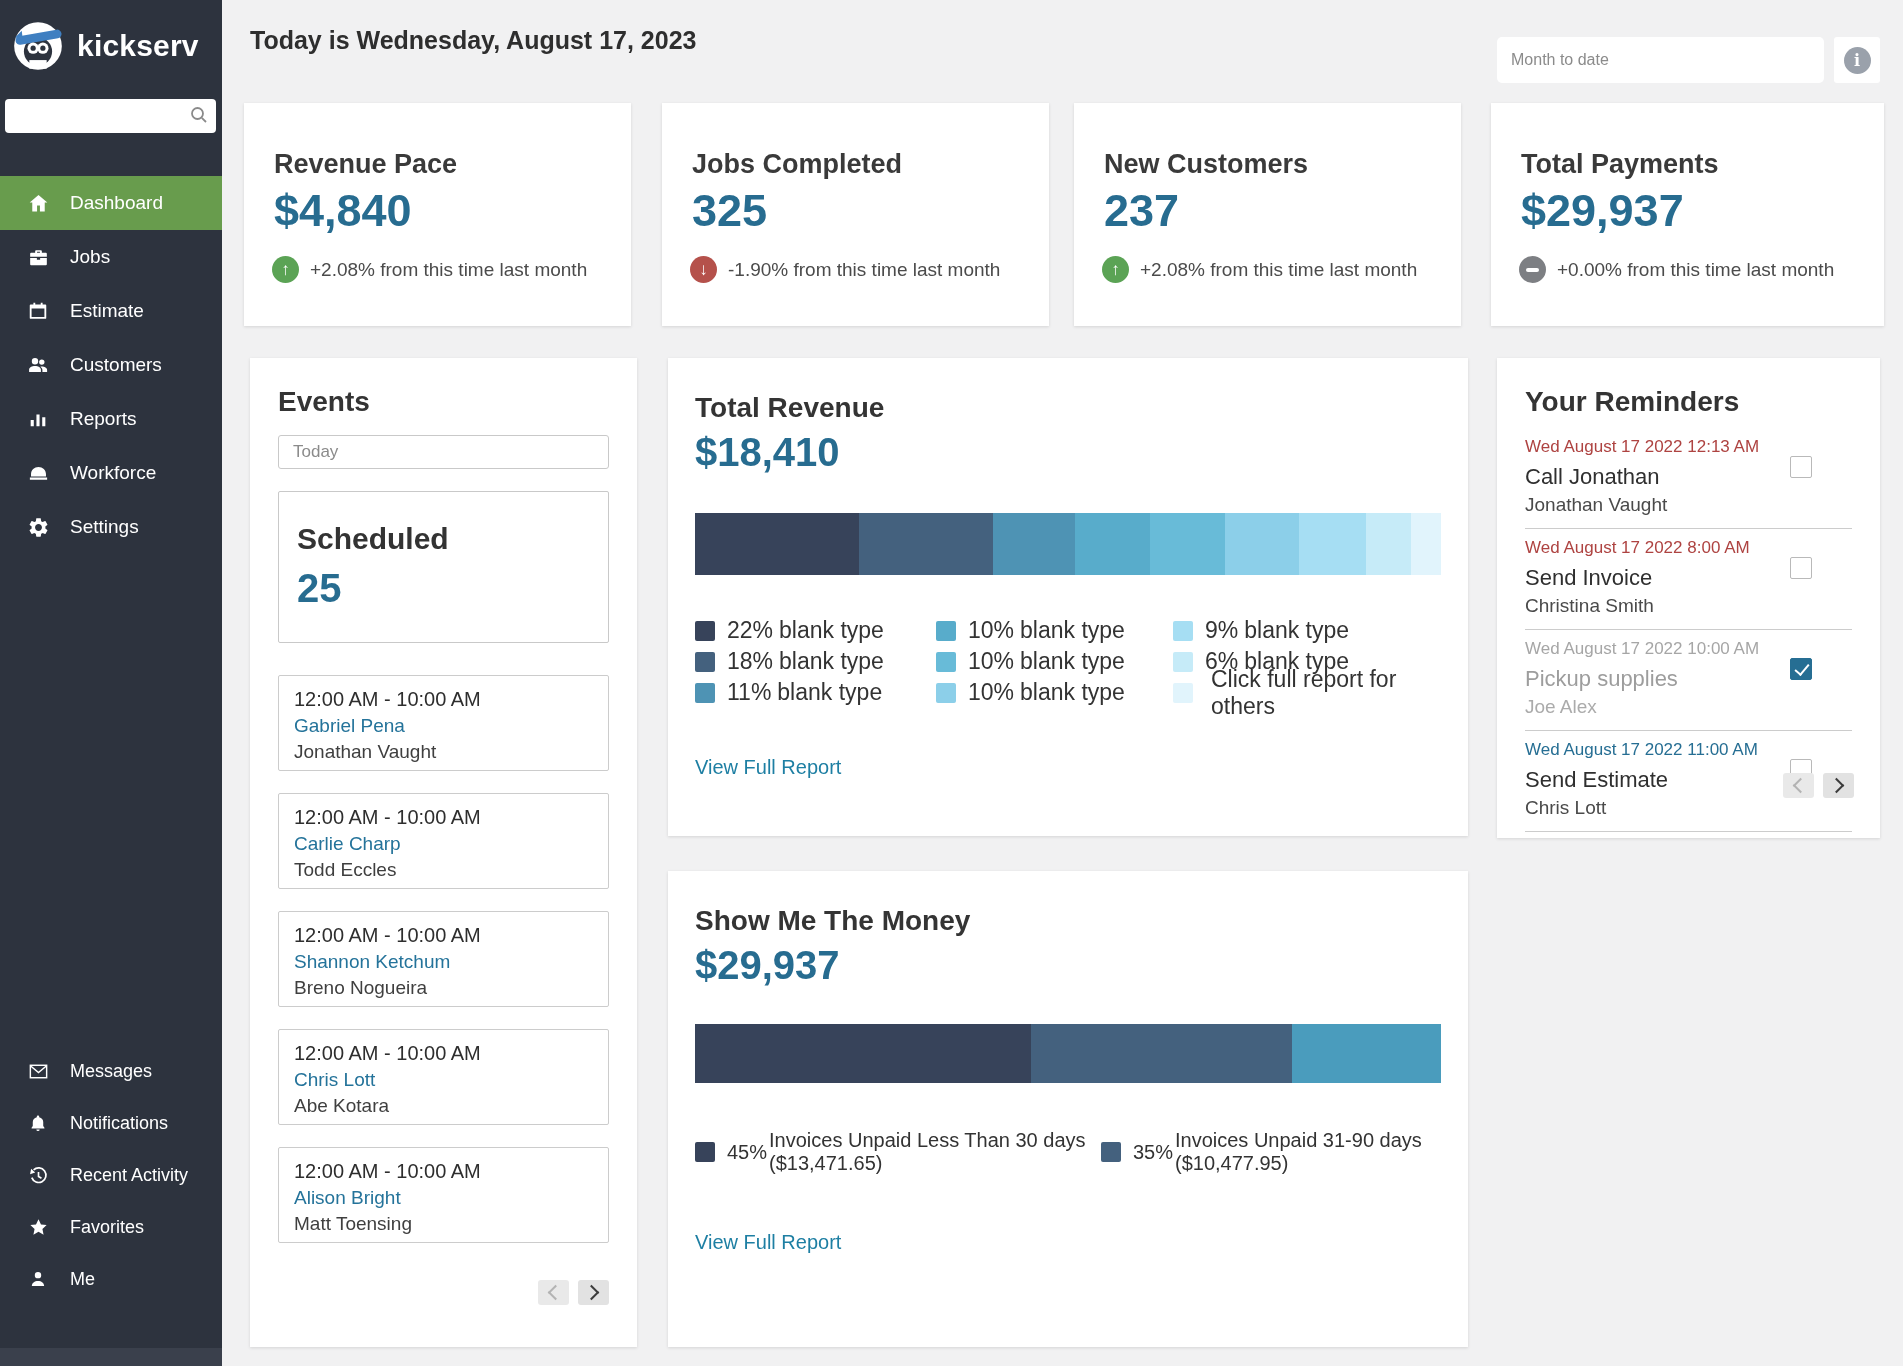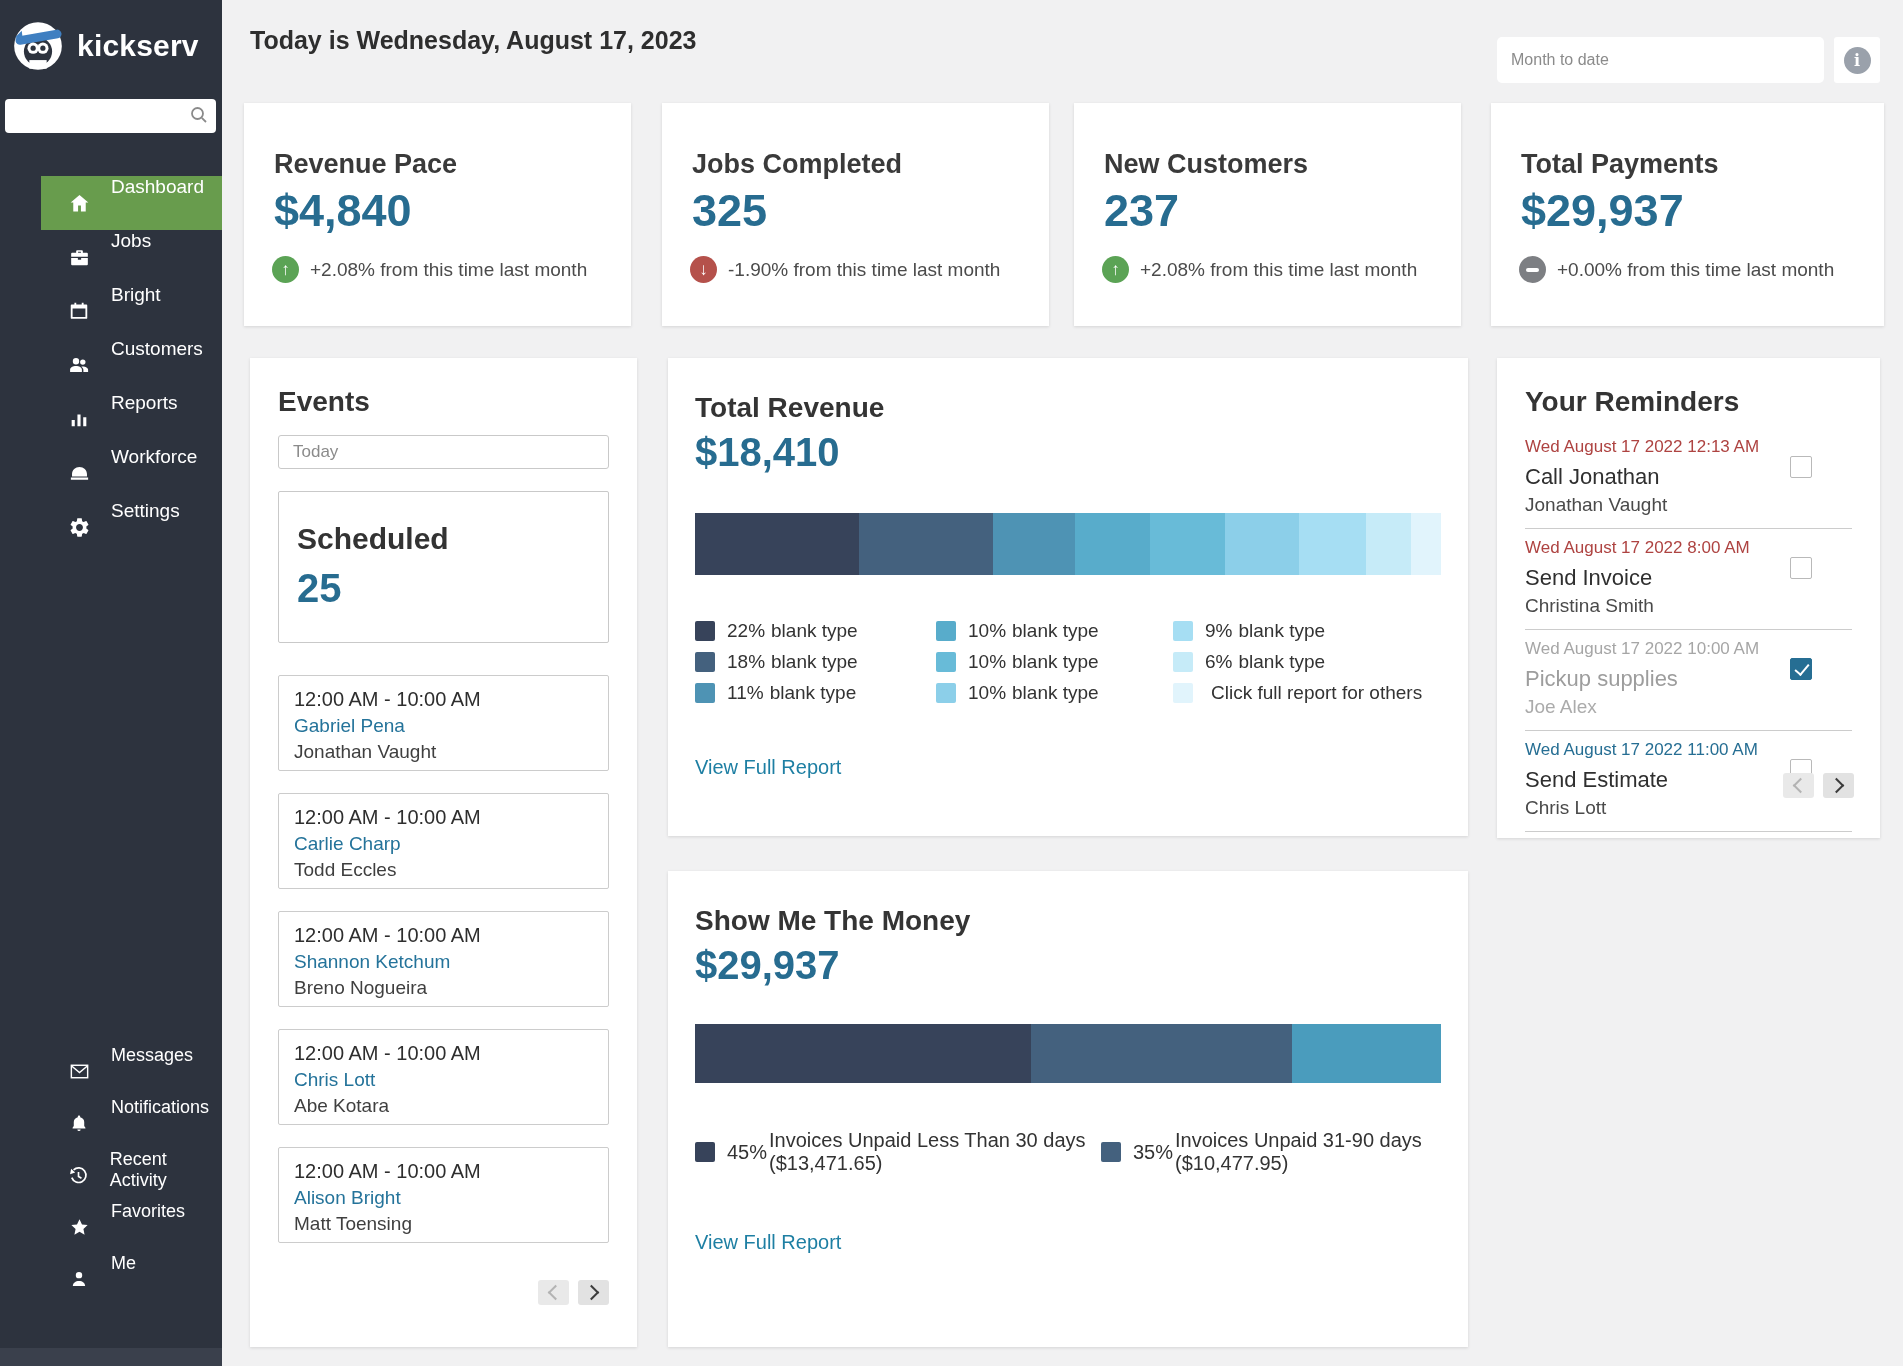--- a/index.html
+++ b/index.html
@@ -8,21 +8,21 @@
 
   
   .sidebar{position:absolute;left:0;top:0;width:222px;height:1366px;background:#2d333e;}
   .brand{display:flex;align-items:center;gap:13px;padding:20px 0 0 12px;}
   .brand-name{font-size:30px;font-weight:bold;color:#fff;letter-spacing:.2px;}
   .search-wrap{position:relative;margin:27px 6px 0 5px;}
   .search{width:100%;height:34px;border:none;border-radius:4px;box-sizing:border-box;padding:0 32px 0 10px;font-size:15px;outline:none;}
   .mag{position:absolute;right:7px;top:6px;}
   .nav{position:absolute;left:0;top:176px;width:100%;}
   .nav.bottom{top:1045px;}
-  .nav-item{height:54px;display:flex;color:#fff;font-size:19px;cursor:pointer;margin-left:41px;}
+  .nav-item{height:54px;display:flex;align-items:center;color:#fff;font-size:19px;cursor:pointer;}
   .nav.bottom .nav-item{height:52px;font-size:18px;}
   .nav-item.active{background:#689c4d;}
   .nav-icon{width:26px;display:flex;justify-content:center;align-items:center;margin:0 19px 0 25px;}
   .sidebar-footer{position:absolute;left:0;bottom:0;width:100%;height:18px;background:#3a404c;}
 
   
   .date-title{position:absolute;left:250px;top:26px;font-size:25px;font-weight:bold;color:#2e2e2e;}
   .range-input{position:absolute;left:1497px;top:37px;width:327px;height:46px;background:#fff;border:none;border-radius:5px;box-sizing:border-box;padding:0 14px;font-size:16px;color:#555;outline:none;}
   .range-input::placeholder,.events-filter::placeholder{color:#8b8b8b;opacity:1;}
   .info-btn{position:absolute;left:1834px;top:37px;width:46px;height:46px;background:#fff;border:none;border-radius:3px;display:flex;align-items:center;justify-content:center;cursor:pointer;}
@@ -72,21 +72,21 @@
   .pg-btn.disabled .chev{border-color:#b3b3b3;}
 
   
   .revenue-card{left:668px;top:358px;width:800px;height:478px;padding:34px 27px;}
   .money-card{left:668px;top:871px;width:800px;height:476px;padding:34px 27px;}
   .panel-value{font-size:40px;font-weight:bold;color:#276c90;margin-top:6px;}
   .bar{display:flex;height:62px;margin-top:38px;width:100%;overflow:hidden;}
   .money-card .bar{height:59px;margin-top:36px;}
   .bar span{display:block;height:100%;}
   .rev-legend{margin-top:40px;display:grid;grid-auto-flow:column;grid-template-rows:repeat(3,31px);grid-template-columns:241px 237px auto;align-items:center;}
-  .legend-item{display:flex;align-items:center;font-size:19px;color:#333;}
+  .legend-item{display:flex;align-items:center;font-size:23px;color:#333;}
   .swatch{width:20px;height:20px;border-radius:2px;flex:none;margin-right:12px;}
   .legend-pct{margin-right:6px;}
   .money-legend{margin-top:46px;display:flex;flex-direction:row;gap:13px;}
   .money-legend .legend-item{font-size:20px;}
   .money-legend .legend-pct{width:48px;margin-right:2px;}
   .report-link{display:inline-block;margin-top:48px;font-size:20px;color:#1e7fa3;text-decoration:none;cursor:pointer;}
   .money-card .report-link{margin-top:56px;}
 
   
   .reminders-card{left:1497px;top:358px;width:383px;height:480px;padding:28px;}
@@ -154,21 +154,21 @@
           <span class="nav-label">Jobs</span>
         </div>
 
         <div class="nav-item">
           <span class="nav-icon">
             <svg width="22" height="22" viewBox="0 0 24 24">
               <path fill="#fff" d="M7 3h2v3.4H7zM15 3h2v3.4h-2z"></path>
               <path fill="#fff" d="M4 5h16a1 1 0 0 1 1 1v13.5a1 1 0 0 1-1 1H4a1 1 0 0 1-1-1V6a1 1 0 0 1 1-1zm1 4.2v9.3h14V9.2z"></path>
             </svg>
           </span>
-          <span class="nav-label">Bright</span>
+          <span class="nav-label">Estimate</span>
         </div>
 
         <div class="nav-item">
           <span class="nav-icon">
             <svg width="24" height="24" viewBox="0 0 24 24">
               <path fill="#fff" d="M9 11.5a3.2 3.2 0 1 0 0-6.4 3.2 3.2 0 0 0 0 6.4zm6.8.3a2.7 2.7 0 1 0 0-5.4 2.7 2.7 0 0 0 0 5.4zM9 13c-3.1 0-5.9 1.5-5.9 3.6V19h11.8v-2.4C14.9 14.5 12.1 13 9 13zm6.8.6c-.5 0-1 .1-1.5.2 1.3.9 2.1 2 2.1 3.2V19h4.7v-2.1c0-1.9-2.6-3.3-5.3-3.3z"></path>
             </svg>
           </span>
           <span class="nav-label">Customers</span>
         </div>

